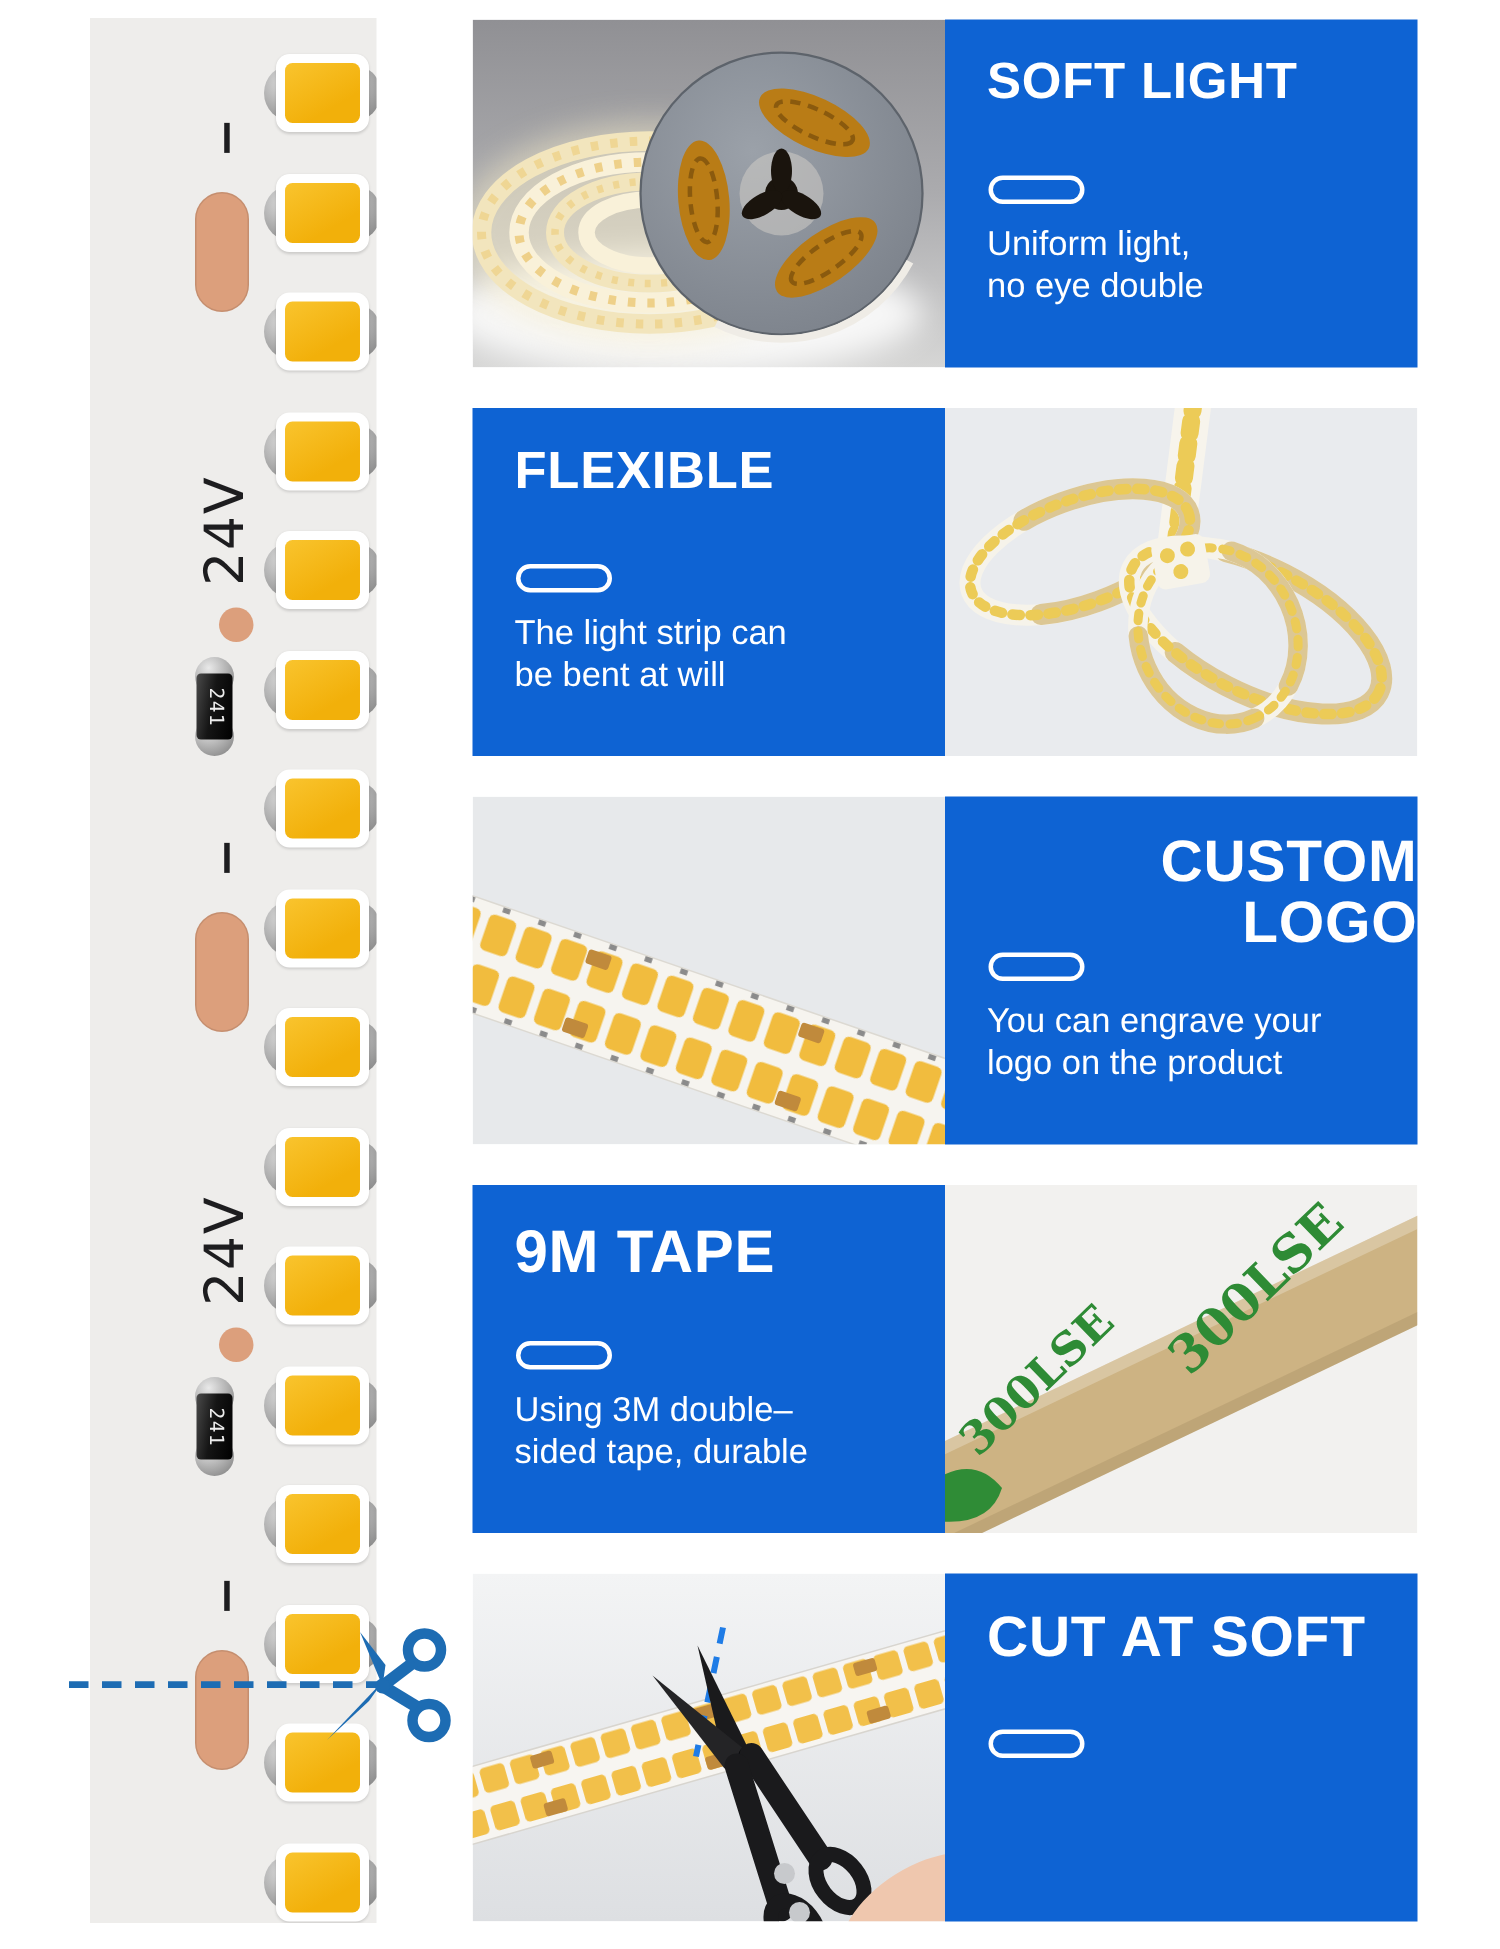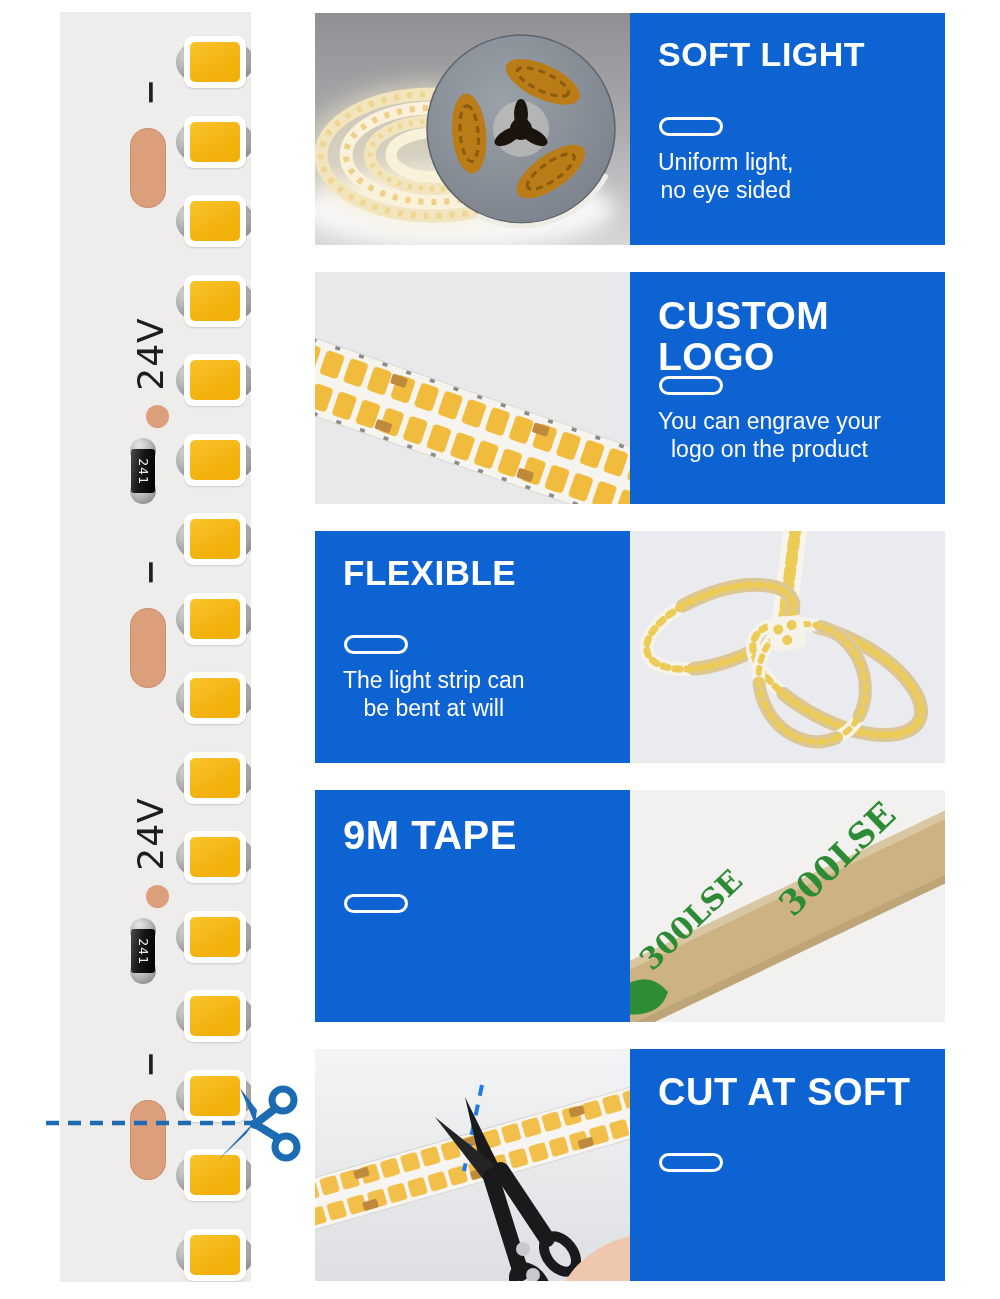--- a/index.html
+++ b/index.html
@@ -35,24 +35,24 @@
 
   
   .cutmark{position:absolute;left:40px;top:1078px;width:270px;height:92px;color:var(--scissors);}
 
   
   .cards{position:absolute;left:315px;top:13px;width:630px;}
   .card{position:relative;height:232px;margin-bottom:27px;display:flex;}
   .photo{position:relative;width:315px;height:232px;overflow:hidden;flex:none;}
   .panel{position:relative;width:315px;height:232px;background:var(--blue);color:#fff;flex:none;}
   .ph{display:block;width:315px;height:232px;}
-  .title{position:absolute;left:28px;top:24px;margin:0;font-weight:bold;letter-spacing:.5px;line-height:1.05;}
+  .title{position:absolute;left:28px;top:24px;margin:0;font-weight:bold;letter-spacing:.5px;line-height:1.05;text-align:right;}
   .t1{font-size:34px;} .t2{font-size:35px;} .t3{font-size:39px;} .t4{font-size:40px;} .t5{font-size:38px;}
   .pill{position:absolute;left:29px;top:104px;width:58px;height:13px;border:3px solid #fff;border-radius:10px;}
-  .desc{position:absolute;left:28px;top:136px;margin:0;font-size:23px;line-height:1.2;font-weight:normal;text-align:center;}
+  .desc{position:absolute;left:28px;top:136px;margin:0;font-size:23px;line-height:1.2;font-weight:normal;}
 </style>
 </head>
 <body>
 
 <div class="page">
 
   <div class="strip">
       <div class="led" style="top: 24px;">
         <div class="term tl"></div>
         <div class="term tr"></div>
@@ -257,21 +257,53 @@
             <circle cx="206" cy="116" r="11"></circle>
             <ellipse cx="206" cy="101" rx="7" ry="15"></ellipse>
             <ellipse cx="206" cy="101" rx="7" ry="15" transform="rotate(120 206 116)"></ellipse>
             <ellipse cx="206" cy="101" rx="7" ry="15" transform="rotate(240 206 116)"></ellipse>
           </g>
         </svg>
       </div>
       <div class="panel">
         <h2 class="title t1">SOFT LIGHT</h2>
         <span class="pill"></span>
-        <p class="desc"><span>Uniform light,</span><br><span>no eye sided</span></p>
+        <p class="desc"><span>Uniform light,</span><br><span>no eye double</span></p>
+      </div>
+    </section>
+
+    <section class="card">
+      <div class="panel">
+        <h2 class="title t2">FLEXIBLE</h2>
+        <span class="pill"></span>
+        <p class="desc"><span>The light strip can</span><br><span>be bent at will</span></p>
+      </div>
+      <div class="photo">
+        <svg class="ph" viewBox="0 0 315 232">
+          <rect width="315" height="232" fill="#e9ebee"></rect>
+          <g fill="none" stroke-linecap="round">
+            <path d="M166,-6 L153,96" stroke="#f7f4ec" stroke-width="24"></path>
+            <path d="M166,-6 L153,96" stroke="#eccb57" stroke-width="12" stroke-dasharray="8 7"></path>
+            <ellipse cx="90" cy="96" rx="77" ry="35" transform="rotate(-20 90 96)" stroke="#f6f3ea" stroke-width="14"></ellipse>
+            <ellipse cx="90" cy="96" rx="77" ry="35" transform="rotate(-20 90 96)" stroke="#dcc794" stroke-width="14" stroke-dasharray="130 115"></ellipse>
+            <ellipse cx="90" cy="96" rx="77" ry="35" transform="rotate(-20 90 96)" stroke="#eccb57" stroke-width="7" stroke-dasharray="5 7"></ellipse>
+            <ellipse cx="207" cy="148" rx="92" ry="42" transform="rotate(27 207 148)" stroke="#f6f3ea" stroke-width="14"></ellipse>
+            <ellipse cx="207" cy="148" rx="92" ry="42" transform="rotate(27 207 148)" stroke="#dcc794" stroke-width="14" stroke-dasharray="150 135"></ellipse>
+            <ellipse cx="207" cy="148" rx="92" ry="42" transform="rotate(27 207 148)" stroke="#eccb57" stroke-width="7" stroke-dasharray="5 7"></ellipse>
+            <ellipse cx="182" cy="152" rx="60" ry="52" transform="rotate(66 182 152)" stroke="#f6f3ea" stroke-width="13"></ellipse>
+            <ellipse cx="182" cy="152" rx="60" ry="52" transform="rotate(66 182 152)" stroke="#dcc794" stroke-width="13" stroke-dasharray="110 100"></ellipse>
+            <ellipse cx="182" cy="152" rx="60" ry="52" transform="rotate(66 182 152)" stroke="#eccb57" stroke-width="6" stroke-dasharray="5 7"></ellipse>
+          </g>
+          <g transform="rotate(-10 157 102)">
+            <rect x="139" y="86" width="36" height="33" rx="6" fill="#f6f3ea"></rect>
+            <circle cx="149" cy="97" r="5" fill="#eccb57"></circle>
+            <circle cx="163" cy="95" r="5" fill="#eccb57"></circle>
+            <circle cx="156" cy="109" r="5" fill="#eccb57"></circle>
+          </g>
+        </svg>
       </div>
     </section>
 
     <section class="card">
       <div class="photo">
         <svg class="ph" viewBox="0 0 315 232">
           <defs>
             <pattern id="pled3" width="25" height="74" patternUnits="userSpaceOnUse">
               <rect width="25" height="74" fill="#f6f4ef"></rect>
               <rect x="3" y="7" width="19" height="25" rx="4" fill="#f1bc3e"></rect>
@@ -296,54 +328,23 @@
       </div>
       <div class="panel">
         <h2 class="title t3">CUSTOM LOGO</h2>
         <span class="pill"></span>
         <p class="desc"><span>You can engrave your</span><br><span>logo on the product</span></p>
       </div>
     </section>
 
     <section class="card">
       <div class="panel">
-        <h2 class="title t2">FLEXIBLE</h2>
-        <span class="pill"></span>
-        <p class="desc"><span>The light strip can</span><br><span>be bent at will</span></p>
-      </div>
-      <div class="photo">
-        <svg class="ph" viewBox="0 0 315 232">
-          <rect width="315" height="232" fill="#e9ebee"></rect>
-          <g fill="none" stroke-linecap="round">
-            <path d="M166,-6 L153,96" stroke="#f7f4ec" stroke-width="24"></path>
-            <path d="M166,-6 L153,96" stroke="#eccb57" stroke-width="12" stroke-dasharray="8 7"></path>
-            <ellipse cx="90" cy="96" rx="77" ry="35" transform="rotate(-20 90 96)" stroke="#f6f3ea" stroke-width="14"></ellipse>
-            <ellipse cx="90" cy="96" rx="77" ry="35" transform="rotate(-20 90 96)" stroke="#dcc794" stroke-width="14" stroke-dasharray="130 115"></ellipse>
-            <ellipse cx="90" cy="96" rx="77" ry="35" transform="rotate(-20 90 96)" stroke="#eccb57" stroke-width="7" stroke-dasharray="5 7"></ellipse>
-            <ellipse cx="207" cy="148" rx="92" ry="42" transform="rotate(27 207 148)" stroke="#f6f3ea" stroke-width="14"></ellipse>
-            <ellipse cx="207" cy="148" rx="92" ry="42" transform="rotate(27 207 148)" stroke="#dcc794" stroke-width="14" stroke-dasharray="150 135"></ellipse>
-            <ellipse cx="207" cy="148" rx="92" ry="42" transform="rotate(27 207 148)" stroke="#eccb57" stroke-width="7" stroke-dasharray="5 7"></ellipse>
-            <ellipse cx="182" cy="152" rx="60" ry="52" transform="rotate(66 182 152)" stroke="#f6f3ea" stroke-width="13"></ellipse>
-            <ellipse cx="182" cy="152" rx="60" ry="52" transform="rotate(66 182 152)" stroke="#dcc794" stroke-width="13" stroke-dasharray="110 100"></ellipse>
-            <ellipse cx="182" cy="152" rx="60" ry="52" transform="rotate(66 182 152)" stroke="#eccb57" stroke-width="6" stroke-dasharray="5 7"></ellipse>
-          </g>
-          <g transform="rotate(-10 157 102)">
-            <rect x="139" y="86" width="36" height="33" rx="6" fill="#f6f3ea"></rect>
-            <circle cx="149" cy="97" r="5" fill="#eccb57"></circle>
-            <circle cx="163" cy="95" r="5" fill="#eccb57"></circle>
-            <circle cx="156" cy="109" r="5" fill="#eccb57"></circle>
-          </g>
-        </svg>
-      </div>
-    </section>
-
-    <section class="card">
-      <div class="panel">
         <h2 class="title t4">9M TAPE</h2>
         <span class="pill"></span>
+        <p class="desc"><span>Using 3M double–</span><br><span>sided tape, durable</span></p>
       </div>
       <div class="photo">
         <svg class="ph" viewBox="0 0 315 232">
           <rect width="315" height="232" fill="#f2f1ef"></rect>
           <g transform="translate(-10,212) rotate(-25.5)">
             <rect x="0" y="-33" width="700" height="66" fill="#cdb383"></rect>
             <rect x="0" y="-33" width="700" height="8" fill="#ffffff" opacity=".25"></rect>
             <rect x="0" y="25" width="700" height="8" fill="#6b5a33" opacity=".15"></rect>
           </g>
           <text x="163" y="128" font-size="34" font-family="DejaVu Serif, serif" font-weight="bold" fill="#2e8b35" transform="rotate(-44 163 128)">300LSE</text>

